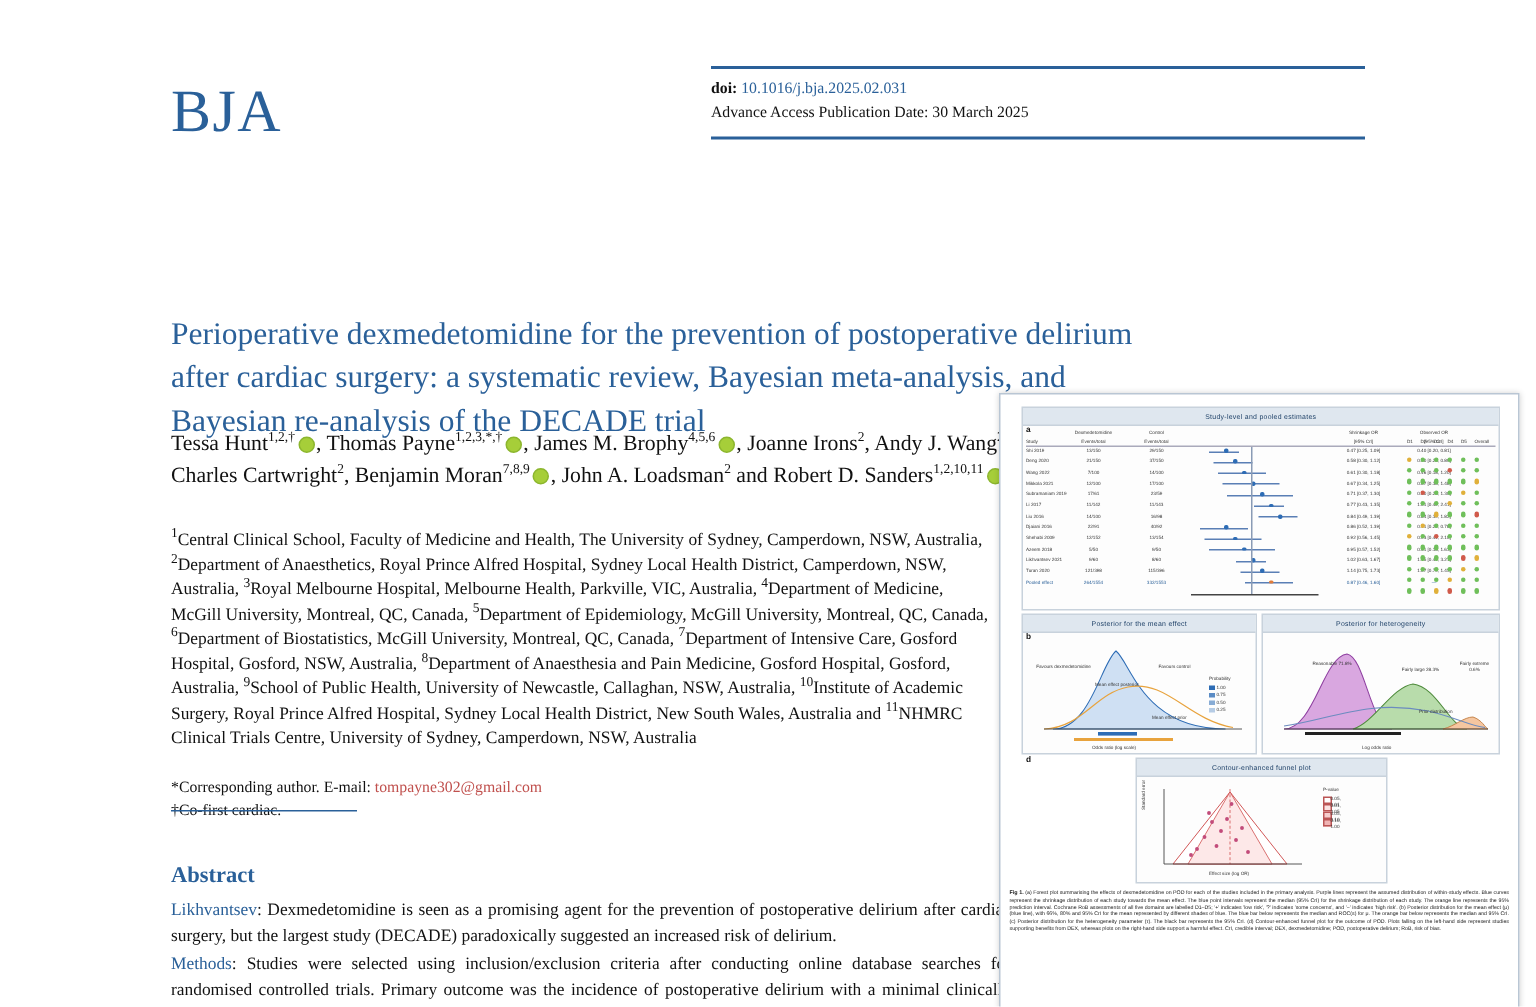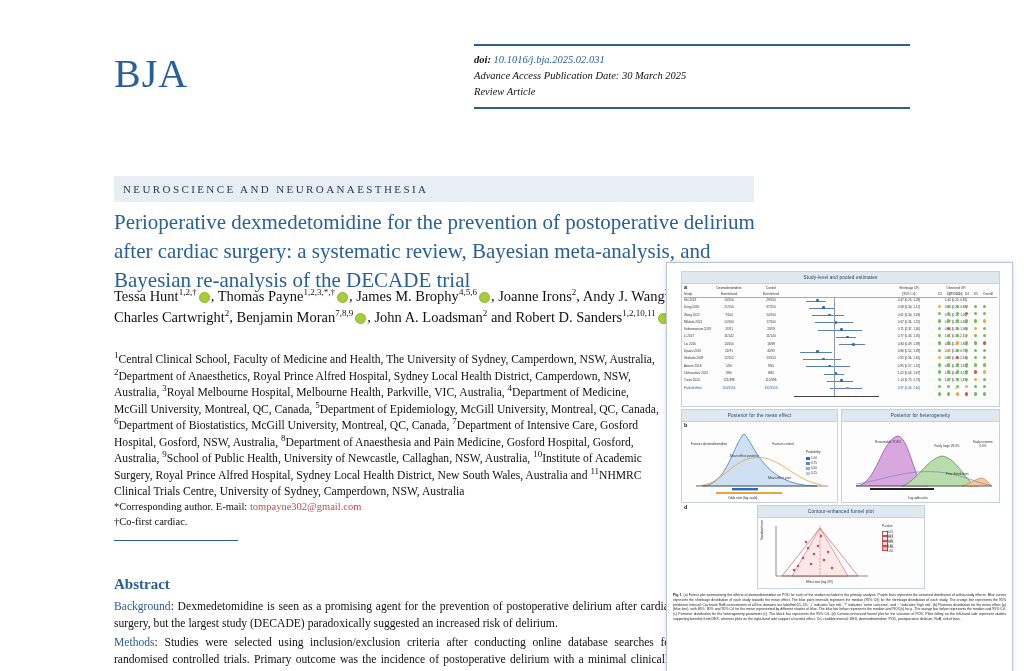--- a/index.html
+++ b/index.html
@@ -20,21 +20,21 @@
   .hdr-right{position:absolute;left:360px;top:0;width:436px;}
   .rule{height:2px;background:#2a6099;width:100%;}
   .cite{
     font-family:"Liberation Serif", serif;
     font-style:italic;font-size:11.5px;color:#111;
     margin:0 0 7px 0;letter-spacing:.1px;
   }
   .doi-block{font-size:10.5px;line-height:16px;color:#111;padding-top:6px;}
   .doi-block .lbl{font-weight:bold;}
   .doi-link{color:#2a6099;}
-  .doi-block div{white-space:nowrap;font-style:italic;}
+  .doi-block div{white-space:nowrap;}
 
   
   .sect-wrap{position:absolute;left:114px;top:176px;width:640px;}
   .sect-band{
     background:#e9eef4;height:26px;line-height:26px;
     padding-left:9px;font-size:11px;letter-spacing:2.4px;
     color:#243b53;font-family:"Liberation Serif", serif;
   }
 
   
@@ -55,21 +55,21 @@
     background:#a6ce39;border:1px solid #8cb62e;
     vertical-align:middle;margin:0 1px 1px 2px;
   }
 
   
   .affil{
     position:absolute;left:114px;top:352px;width:545px;
     font-size:11.6px;line-height:16.5px;color:#111;text-align:left;
   }
   .corr{
-    position:absolute;left:114px;top:499px;width:545px;
+    position:absolute;left:114px;top:518px;width:545px;
     font-size:10.5px;line-height:15px;color:#111;
   }
   .corr a{color:#c0504d;text-decoration:none;}
   .corr-rule{position:absolute;left:114px;top:540px;width:124px;height:1px;background:#2a6099;}
 
   
   .abs-h{
     position:absolute;left:114px;top:576px;
     font-size:15px;font-weight:bold;color:#2a6099;
   }
@@ -123,47 +123,43 @@
   <div class="hdr">
     <div class="bja">BJA</div>
     <div class="hdr-right">
       <div class="rule"></div>
       <div class="doi-block">
         <div>
           <span class="lbl">doi:</span>
           <span class="doi-link">10.1016/j.bja.2025.02.031</span>
         </div>
         <div>Advance Access Publication Date: 30 March 2025</div>
-        <div>Review Article</div>
       </div>
       <div class="rule" style="margin-top:7px"></div>
     </div>
   </div>
 
-  <div class="sect-wrap">
-    <div class="sect-band">NEUROSCIENCE AND NEUROANAESTHESIA</div>
-  </div>
 
   <div class="title">Perioperative dexmedetomidine for the prevention of postoperative delirium after cardiac surgery: a systematic review, Bayesian meta-analysis, and Bayesian re-analysis of the DECADE trial</div>
 
   <div class="authors">Tessa Hunt<sup>1,2,†</sup><span class="orcid"></span>, Thomas Payne<sup>1,2,3,*,†</sup><span class="orcid"></span>, James M. Brophy<sup>4,5,6</sup><span class="orcid"></span>, Joanne Irons<sup>2</sup>, Andy J. Wang<sup>2</sup><span class="orcid"></span>, Charles Cartwright<sup>2</sup>, Benjamin Moran<sup>7,8,9</sup><span class="orcid"></span>, John A. Loadsman<sup>2</sup> and Robert D. Sanders<sup>1,2,10,11</sup><span class="orcid"></span></div>
 
   <div class="affil"><sup>1</sup>Central Clinical School, Faculty of Medicine and Health, The University of Sydney, Camperdown, NSW, Australia, <sup>2</sup>Department of Anaesthetics, Royal Prince Alfred Hospital, Sydney Local Health District, Camperdown, NSW, Australia, <sup>3</sup>Royal Melbourne Hospital, Melbourne Health, Parkville, VIC, Australia, <sup>4</sup>Department of Medicine, McGill University, Montreal, QC, Canada, <sup>5</sup>Department of Epidemiology, McGill University, Montreal, QC, Canada, <sup>6</sup>Department of Biostatistics, McGill University, Montreal, QC, Canada, <sup>7</sup>Department of Intensive Care, Gosford Hospital, Gosford, NSW, Australia, <sup>8</sup>Department of Anaesthesia and Pain Medicine, Gosford Hospital, Gosford, Australia, <sup>9</sup>School of Public Health, University of Newcastle, Callaghan, NSW, Australia, <sup>10</sup>Institute of Academic Surgery, Royal Prince Alfred Hospital, Sydney Local Health District, New South Wales, Australia and <sup>11</sup>NHMRC Clinical Trials Centre, University of Sydney, Camperdown, NSW, Australia</div>
 
   <div class="corr">
     <div>
       <span>*Corresponding author. E-mail: </span><a href="#">tompayne302@gmail.com</a>
     </div>
     <div>†Co-first cardiac.</div>
   </div>
   <div class="corr-rule"></div>
 
   <div class="abs-h">Abstract</div>
   <div class="abs-body">
-      <p><span class="abs-lbl">Background</span>: Dexmedetomidine is seen as a promising agent for the prevention of postoperative delirium after cardiac surgery, but the largest study (DECADE) paradoxically suggested an increased risk of delirium.</p>
+      <p><span class="abs-lbl">Likhvantsev</span>: Dexmedetomidine is seen as a promising agent for the prevention of postoperative delirium after cardiac surgery, but the largest study (DECADE) paradoxically suggested an increased risk of delirium.</p>
       <p><span class="abs-lbl">Methods</span>: Studies were selected using inclusion/exclusion criteria after conducting online database searches for randomised controlled trials. Primary outcome was the incidence of postoperative delirium with a minimal clinically important difference (MCID), defined as an odds ratio &gt;1.20 or &lt;0.84. Publication bias was assessed</p>
     </div>
 
   <div class="figbox">
     <div class="fig-inner">
 
       <div class="fig-panel" style="left:8px;top:4px;width:317px;height:134px;">
         <div class="panel-title">Study-level and pooled estimates</div>
         <div class="plabel" style="left:2px;top:12px;">a</div>
 

